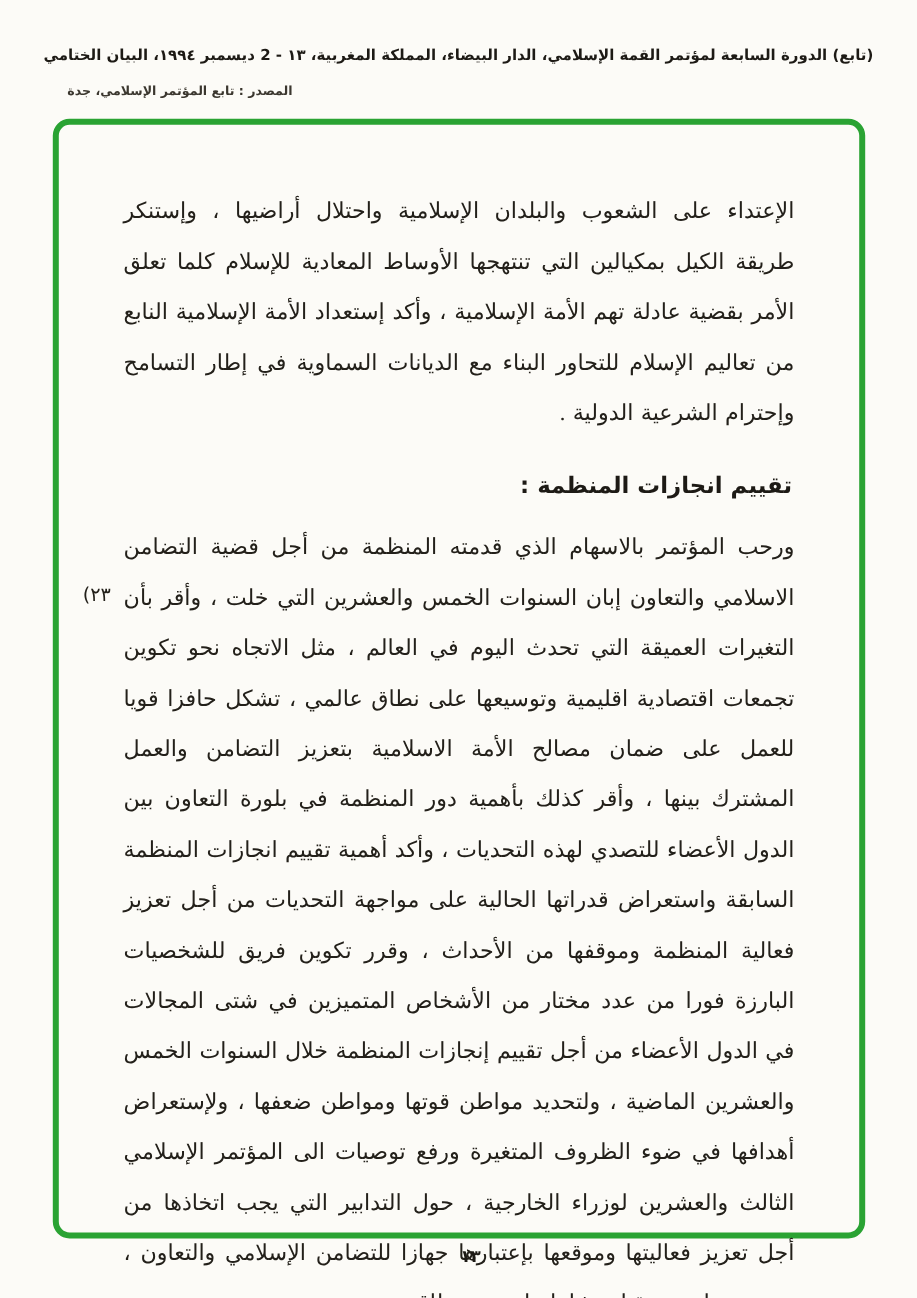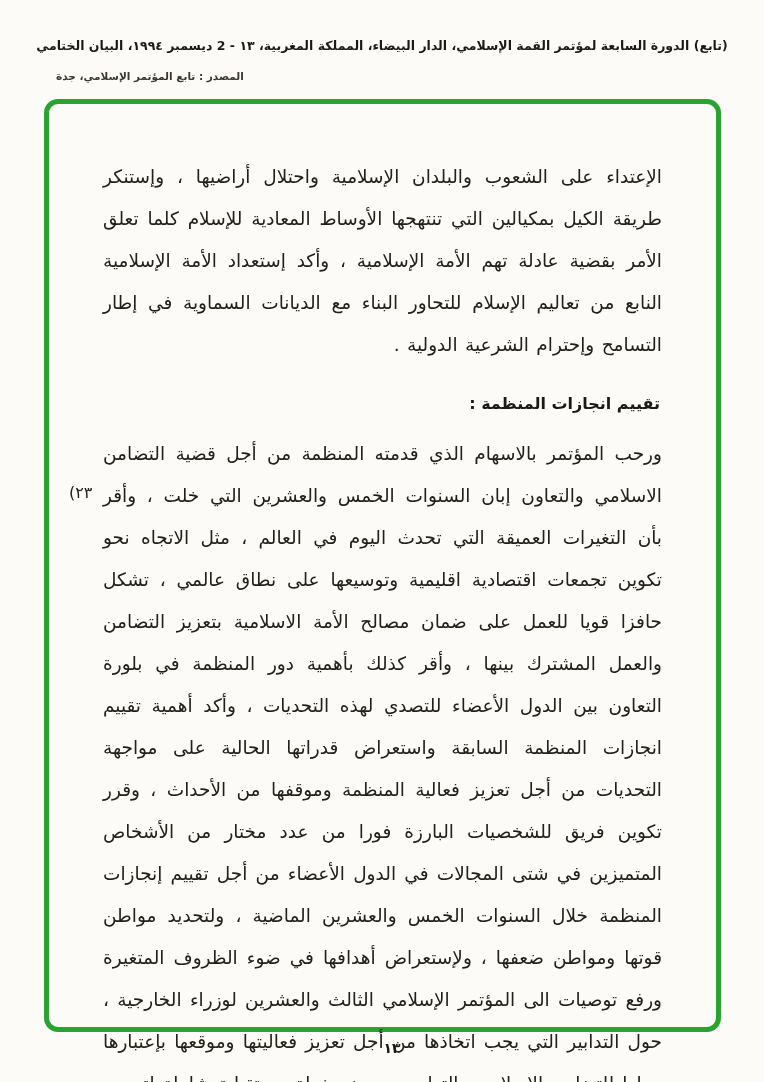--- a/index.html
+++ b/index.html
@@ -50,24 +50,25 @@
     padding: 52px 54px 0 54px;
     direction: rtl;
   }
   .body-text {
     margin: 0;
     font-size: 18.5px;
     line-height: 42px;
     text-align: justify;
     word-spacing: 1.5px;
     color: #23201a;
+    font-family: Liberation Serif, serif;
   }
   .section-heading {
     margin: 28px 2px 20px 0;
-    font-size: 16px;
+    font-size: 19px;
     font-weight: bold;
     color: #1d1a15;
     direction: rtl;
     text-align: right;
   }
   .numbered-item { position: relative; }
   .item-number {
     position: absolute;
     left: -34px;
     top: 4px;

